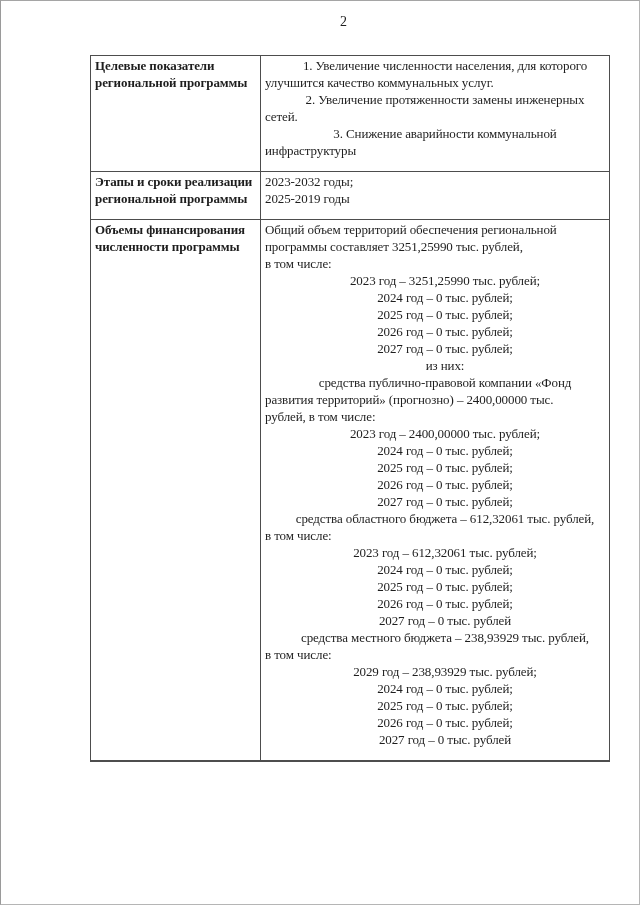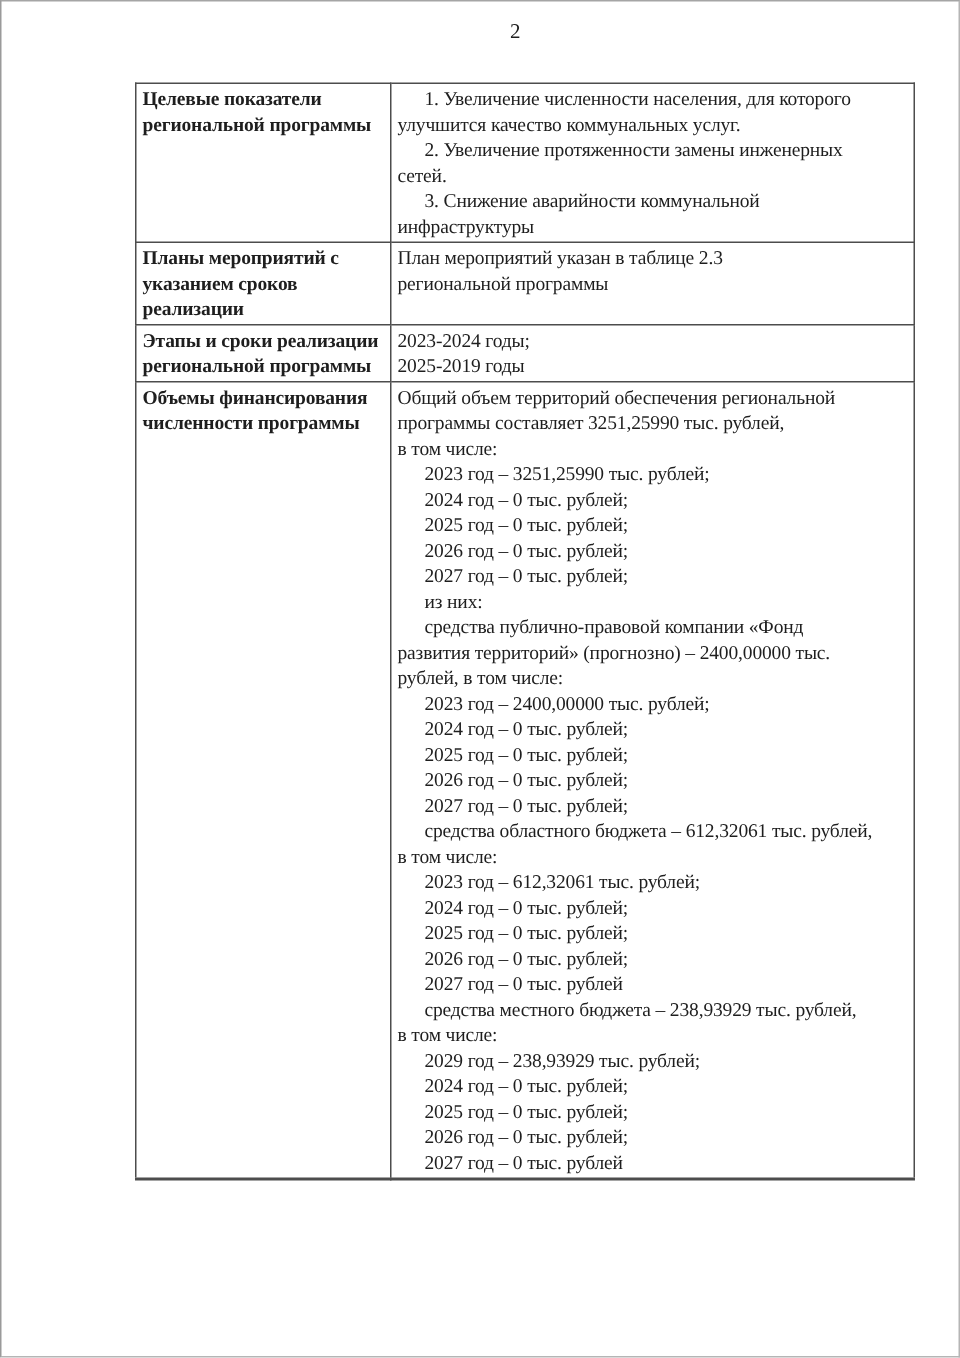--- a/index.html
+++ b/index.html
@@ -39,34 +39,35 @@
     width: 505px;
     border: 1px solid #4d4d4d;
     border-bottom-width: 2px;
   }
   table.passport td {
     border: 1px solid #4d4d4d;
     vertical-align: top;
     font-size: 13px;
     line-height: 17px;
     letter-spacing: -0.1px;
-    padding: 1px 2px 2px 4px;
+    padding: 1px 2px 12px 4px;
   }
   td.c1 {
     width: 163px;
     font-weight: bold;
   }
   td.c2 {
     width: 342px;
   }
   .ln {
     white-space: normal;
   }
   .ln.ind {
     text-indent: 18px;
+    text-align: center;
   }
 </style>
 </head>
 <body>
 
 <div class="page">
   <div class="page-number-wrap">
     <span>2</span>
   </div>
 
@@ -77,30 +78,23 @@
           <td class="c2">
             <div class="ln ind">1. Увеличение численности населения, для которого</div>
             <div class="ln">улучшится качество коммунальных услуг.</div>
             <div class="ln ind">2. Увеличение протяженности замены инженерных</div>
             <div class="ln">сетей.</div>
             <div class="ln ind">3. Снижение аварийности коммунальной</div>
             <div class="ln">инфраструктуры</div>
           </td>
         </tr>
         <tr>
-          <td class="c1">Планы мероприятий с указанием сроков реализации</td>
-          <td class="c2">
-            <div class="ln">План мероприятий указан в таблице 2.3</div>
-            <div class="ln">региональной программы</div>
-          </td>
-        </tr>
-        <tr>
           <td class="c1">Этапы и сроки реализации региональной программы</td>
           <td class="c2">
-            <div class="ln">2023-2024 годы;</div>
+            <div class="ln">2023-2032 годы;</div>
             <div class="ln">2025-2019 годы</div>
           </td>
         </tr>
         <tr>
           <td class="c1">Объемы финансирования численности программы</td>
           <td class="c2">
             <div class="ln">Общий объем территорий обеспечения региональной</div>
             <div class="ln">программы составляет 3251,25990 тыс. рублей,</div>
             <div class="ln">в том числе:</div>
             <div class="ln ind">2023 год – 3251,25990 тыс. рублей;</div>

